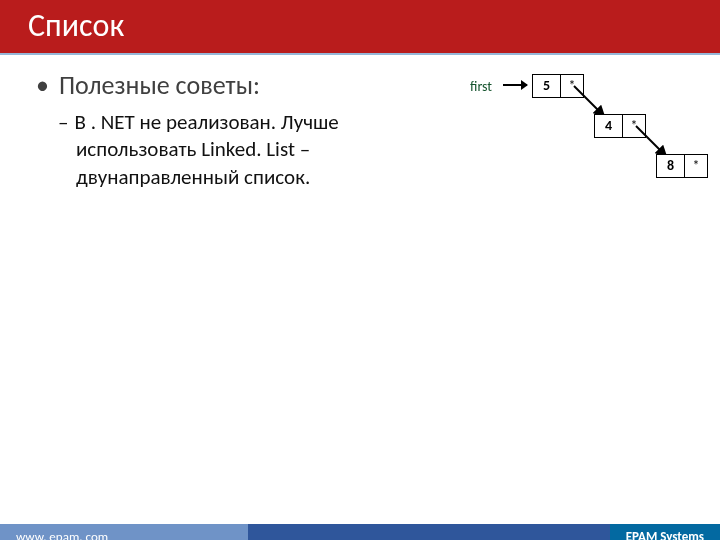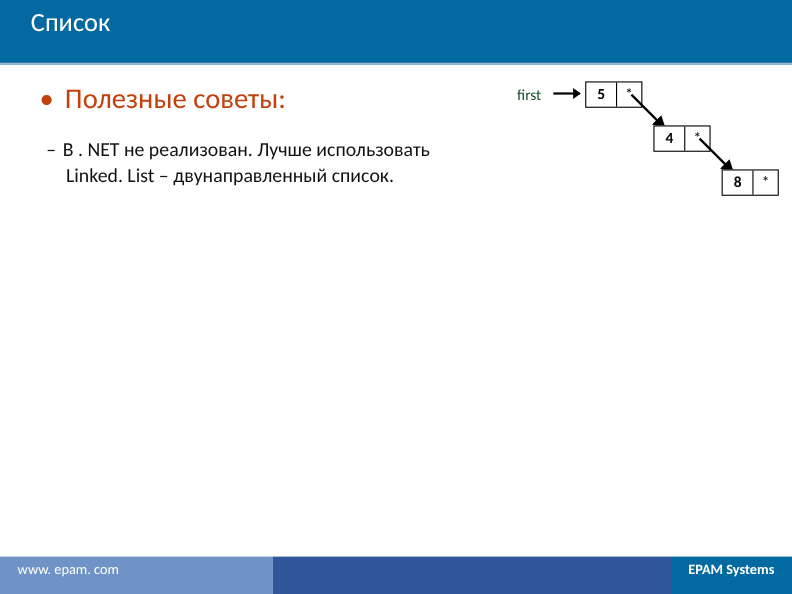--- a/index.html
+++ b/index.html
@@ -5,45 +5,45 @@
   * { margin: 0; padding: 0; box-sizing: border-box; }
   body {
     width: 720px;
     height: 540px;
     font-family: Calibri, "Segoe UI", Arial, sans-serif;
     background: #fff;
     position: relative;
     overflow: hidden;
   }
   .title-bar {
-    background: #0369a1;
+    background: #b91c1c;
     color: #fff;
-    font-size: 24px;
-    padding: 6px 14px 22px 28px;
+    font-size: 32px;
+    padding: 6px 14px 8px 28px;
     border-bottom: 2px solid #96b7d8;
   }
   .content {
     padding: 14px 24px 0 24px;
     position: relative;
   }
   .bullet-main {
     font-size: 26px;
-    color: #c2410c;
+    color: #404040;
     margin-left: 12px;
-    margin-bottom: 20px;
+    margin-bottom: 8px;
   }
   .bullet-main::before {
     content: "•";
     margin-right: 10px;
   }
   .bullet-sub {
-    font-size: 18px;
+    font-size: 21px;
     line-height: 1.3;
     color: #111;
-    margin-left: 36px;
+    margin-left: 52px;
     max-width: 360px;
   }
   .bullet-sub::before {
     content: "–";
     margin-left: -18px;
     margin-right: 6px;
     display: inline-block;
   }
   
   .diagram {
@@ -103,21 +103,21 @@
     width: 46px;
     height: 36px;
     pointer-events: none;
   }
   .diag svg { width: 100%; height: 100%; overflow: visible; }
   .footer {
     position: absolute;
     bottom: 0;
     left: 0;
     right: 0;
-    height: 34px;
+    height: 16px;
     display: flex;
   }
   .footer-left {
     background: #6f93c7;
     color: #fff;
     font-size: 13px;
     line-height: 26px;
     padding: 0 16px;
     flex: 0 0 248px;
   }

